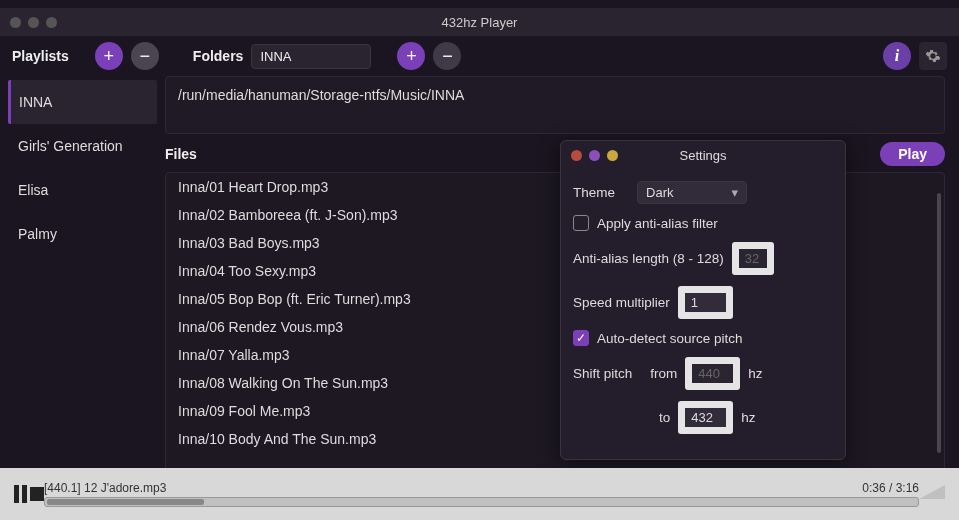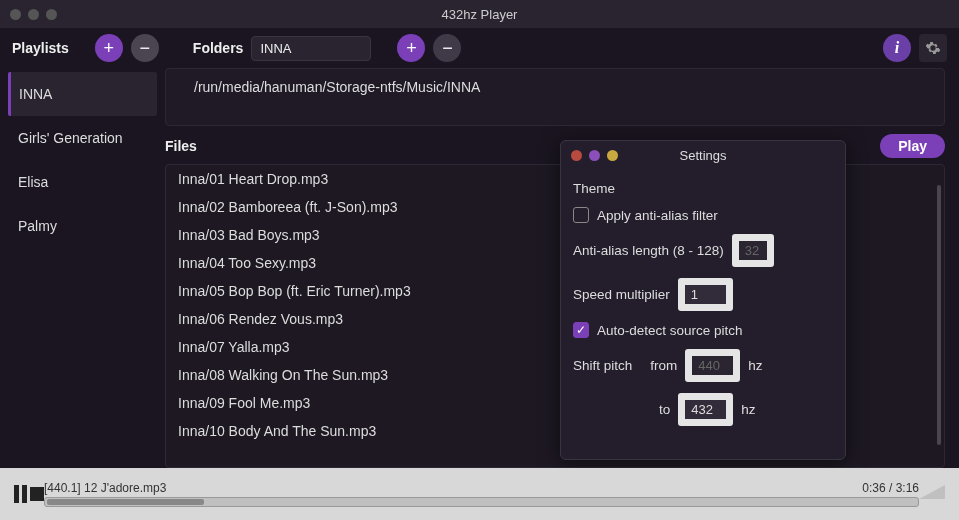--- a/index.html
+++ b/index.html
@@ -1,36 +1,36 @@
 <!DOCTYPE html>
 <html><head>
 <meta charset="utf-8">
 <style>
 * { box-sizing: border-box; margin: 0; padding: 0; font-family: -apple-system, "Segoe UI", sans-serif; }
 html, body { width: 959px; height: 520px; background: #1a1520; color: #e8e8e8; overflow: hidden; }
-.titlebar { height: 28px; background: #2a2430; display: flex; align-items: center; padding: 0 10px; position: relative; }
+.titlebar { height: 28px; background: #2a2430; display: flex; align-items: center; padding: 0 10px; position: relative; margin-top: 8px; }
 .traffic { display: flex; gap: 7px; }
 .dot { width: 11px; height: 11px; border-radius: 50%; background: #555; }
 .title { position: absolute; left: 50%; transform: translateX(-50%); font-size: 13px; color: #ccc; }
 .toolbar { height: 40px; display: flex; align-items: center; padding: 0 12px; gap: 8px; }
 .section-label { font-size: 14px; font-weight: 600; color: #eee; }
 .round-btn { width: 28px; height: 28px; border-radius: 50%; background: #7b3fb8; display: flex; align-items: center; justify-content: center; font-size: 18px; color: #fff; cursor: pointer; }
 .round-btn.dim { background: #4a4550; }
 .round-btn.dim2 { background: #403a48; }
 .folder-input { background: #2a2430; border: 1px solid #3a3440; border-radius: 4px; padding: 4px 8px; color: #eee; font-size: 13px; width: 120px; }
 .spacer { flex: 1; }
 .info-btn { width: 28px; height: 28px; border-radius: 50%; background: #6b3fa8; display: flex; align-items: center; justify-content: center; color: #fff; font-style: italic; font-weight: bold; font-family: Georgia, serif; cursor: pointer; }
 .gear-btn { width: 28px; height: 28px; border-radius: 4px; background: #2a2430; display: flex; align-items: center; justify-content: center; cursor: pointer; }
 .gear-btn svg { width: 16px; height: 16px; fill: #999; }
 .main { display: flex; height: 400px; }
 .sidebar { width: 165px; padding: 4px 8px; }
 .playlist-item { padding: 14px 10px; font-size: 14px; color: #ddd; cursor: pointer; border-radius: 2px; }
 .playlist-item.active { background: #2a2430; border-left: 3px solid #7b3fb8; padding-left: 8px; }
 .content { flex: 1; display: flex; flex-direction: column; padding-right: 14px; position: relative; }
-.folder-path { background: #1f1a26; border: 1px solid #2e2836; border-radius: 4px; padding: 10px 28px; height: 58px; font-size: 14px; color: #ddd; margin-bottom: 8px; }
+.folder-path { background: #1f1a26; border: 1px solid #2e2836; border-radius: 4px; padding: 10px 12px; height: 58px; font-size: 14px; color: #ddd; margin-bottom: 8px; }
 .files-header { display: flex; align-items: center; margin-bottom: 6px; }
 .files-label { font-size: 14px; font-weight: 600; color: #eee; }
 .play-btn { background: #7b3fb8; border-radius: 14px; padding: 4px 18px; color: #fff; font-size: 14px; font-weight: 600; cursor: pointer; margin-left: auto; }
 .file-list { flex: 1; background: #1d1822; border: 1px solid #2e2836; border-radius: 4px; overflow-y: hidden; position: relative; }
 .file-item { padding: 6px 12px; font-size: 14px; color: #ddd; cursor: pointer; }
 .scrollbar { position: absolute; right: 3px; top: 20px; width: 4px; height: 260px; background: #4a4550; border-radius: 2px; }
 .settings-dialog { position: absolute; left: 560px; top: 140px; width: 286px; height: 320px; background: #241e2c; border: 1px solid #3a3440; border-radius: 6px; box-shadow: 0 4px 20px rgba(0,0,0,0.5); }
 .dlg-titlebar { height: 28px; display: flex; align-items: center; padding: 0 10px; position: relative; }
 .dlg-traffic { display: flex; gap: 7px; }
 .dlg-dot-red { width: 11px; height: 11px; border-radius: 50%; background: #b84a3f; }
@@ -129,20 +129,21 @@
       <div class="dlg-dot-red"></div>
       <div class="dlg-dot-purple"></div>
       <div class="dlg-dot-yellow"></div>
     </div>
     <div class="dlg-title">Settings</div>
   </div>
   <div class="dlg-body">
     <div class="dlg-row">
       <span>Theme</span>
       <div style="width:6px"></div>
+      <div class="dlg-select">Dark</div>
     </div>
     <div class="dlg-row">
       <div class="dlg-check"></div>
       <span>Apply anti-alias filter</span>
     </div>
     <div class="dlg-row">
       <span>Anti-alias length (8 - 128)</span>
       <input class="dlg-input disabled" style="width: 42px;" disabled="" value="32">
     </div>
     <div class="dlg-row">

